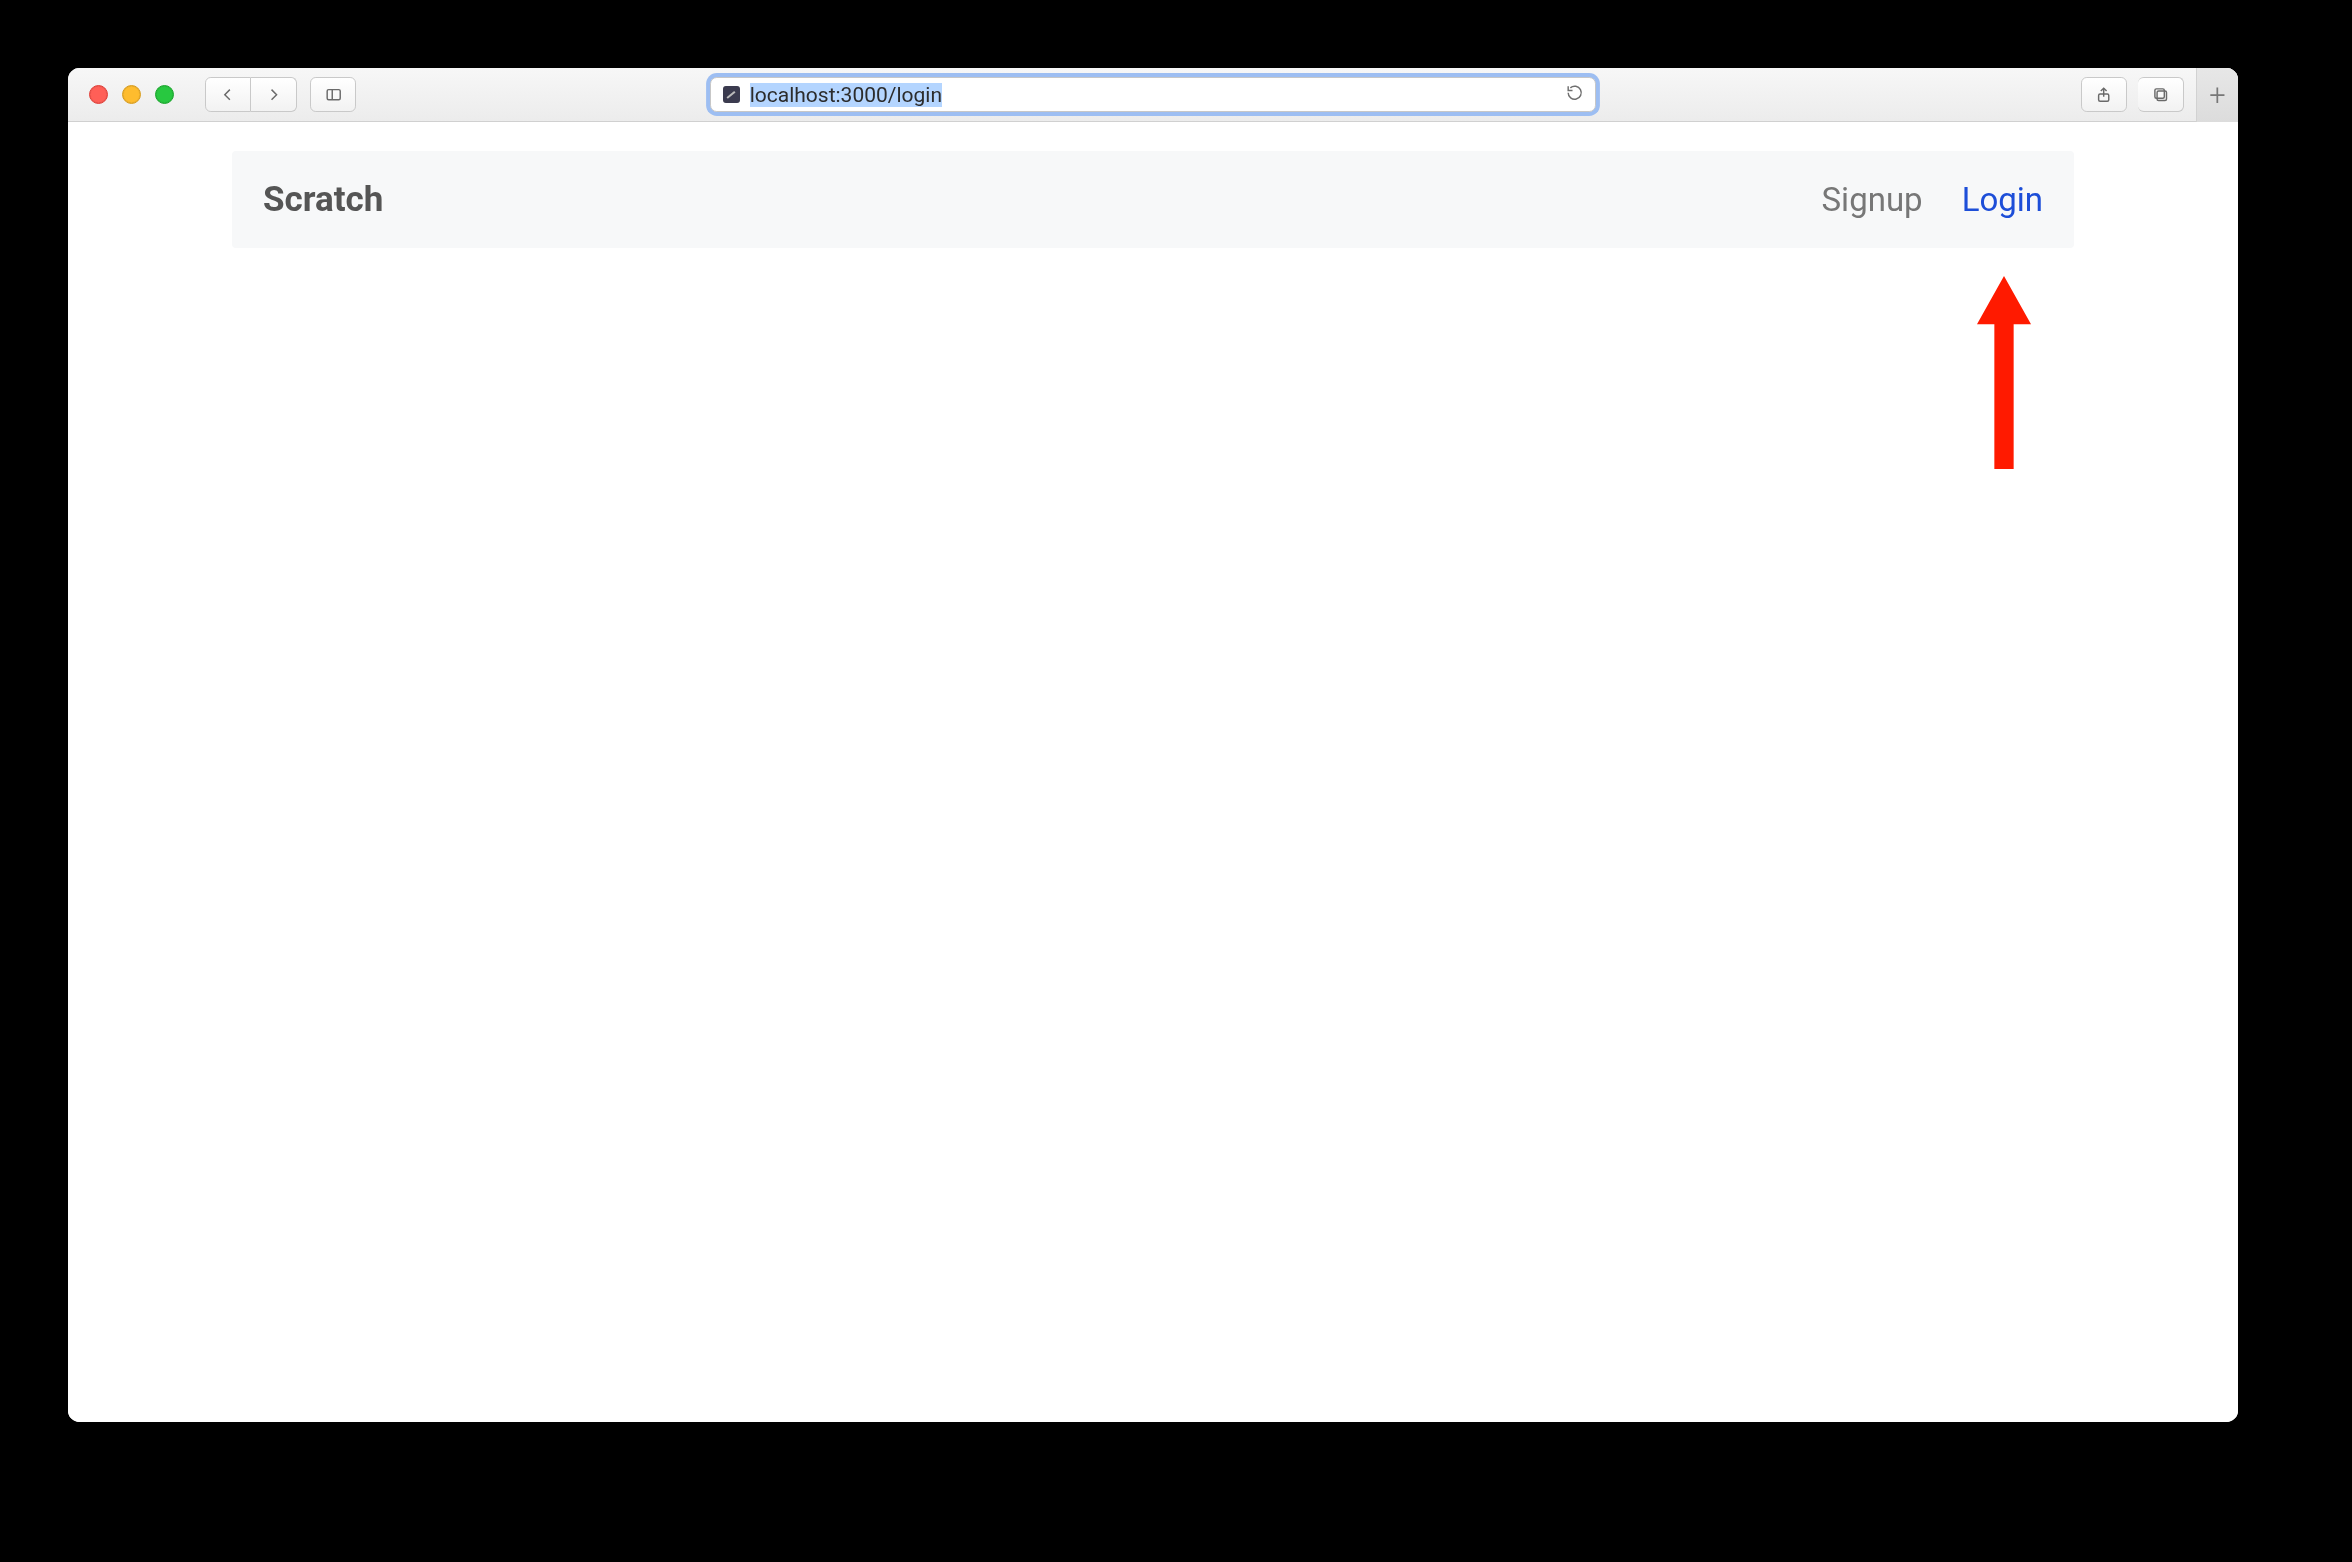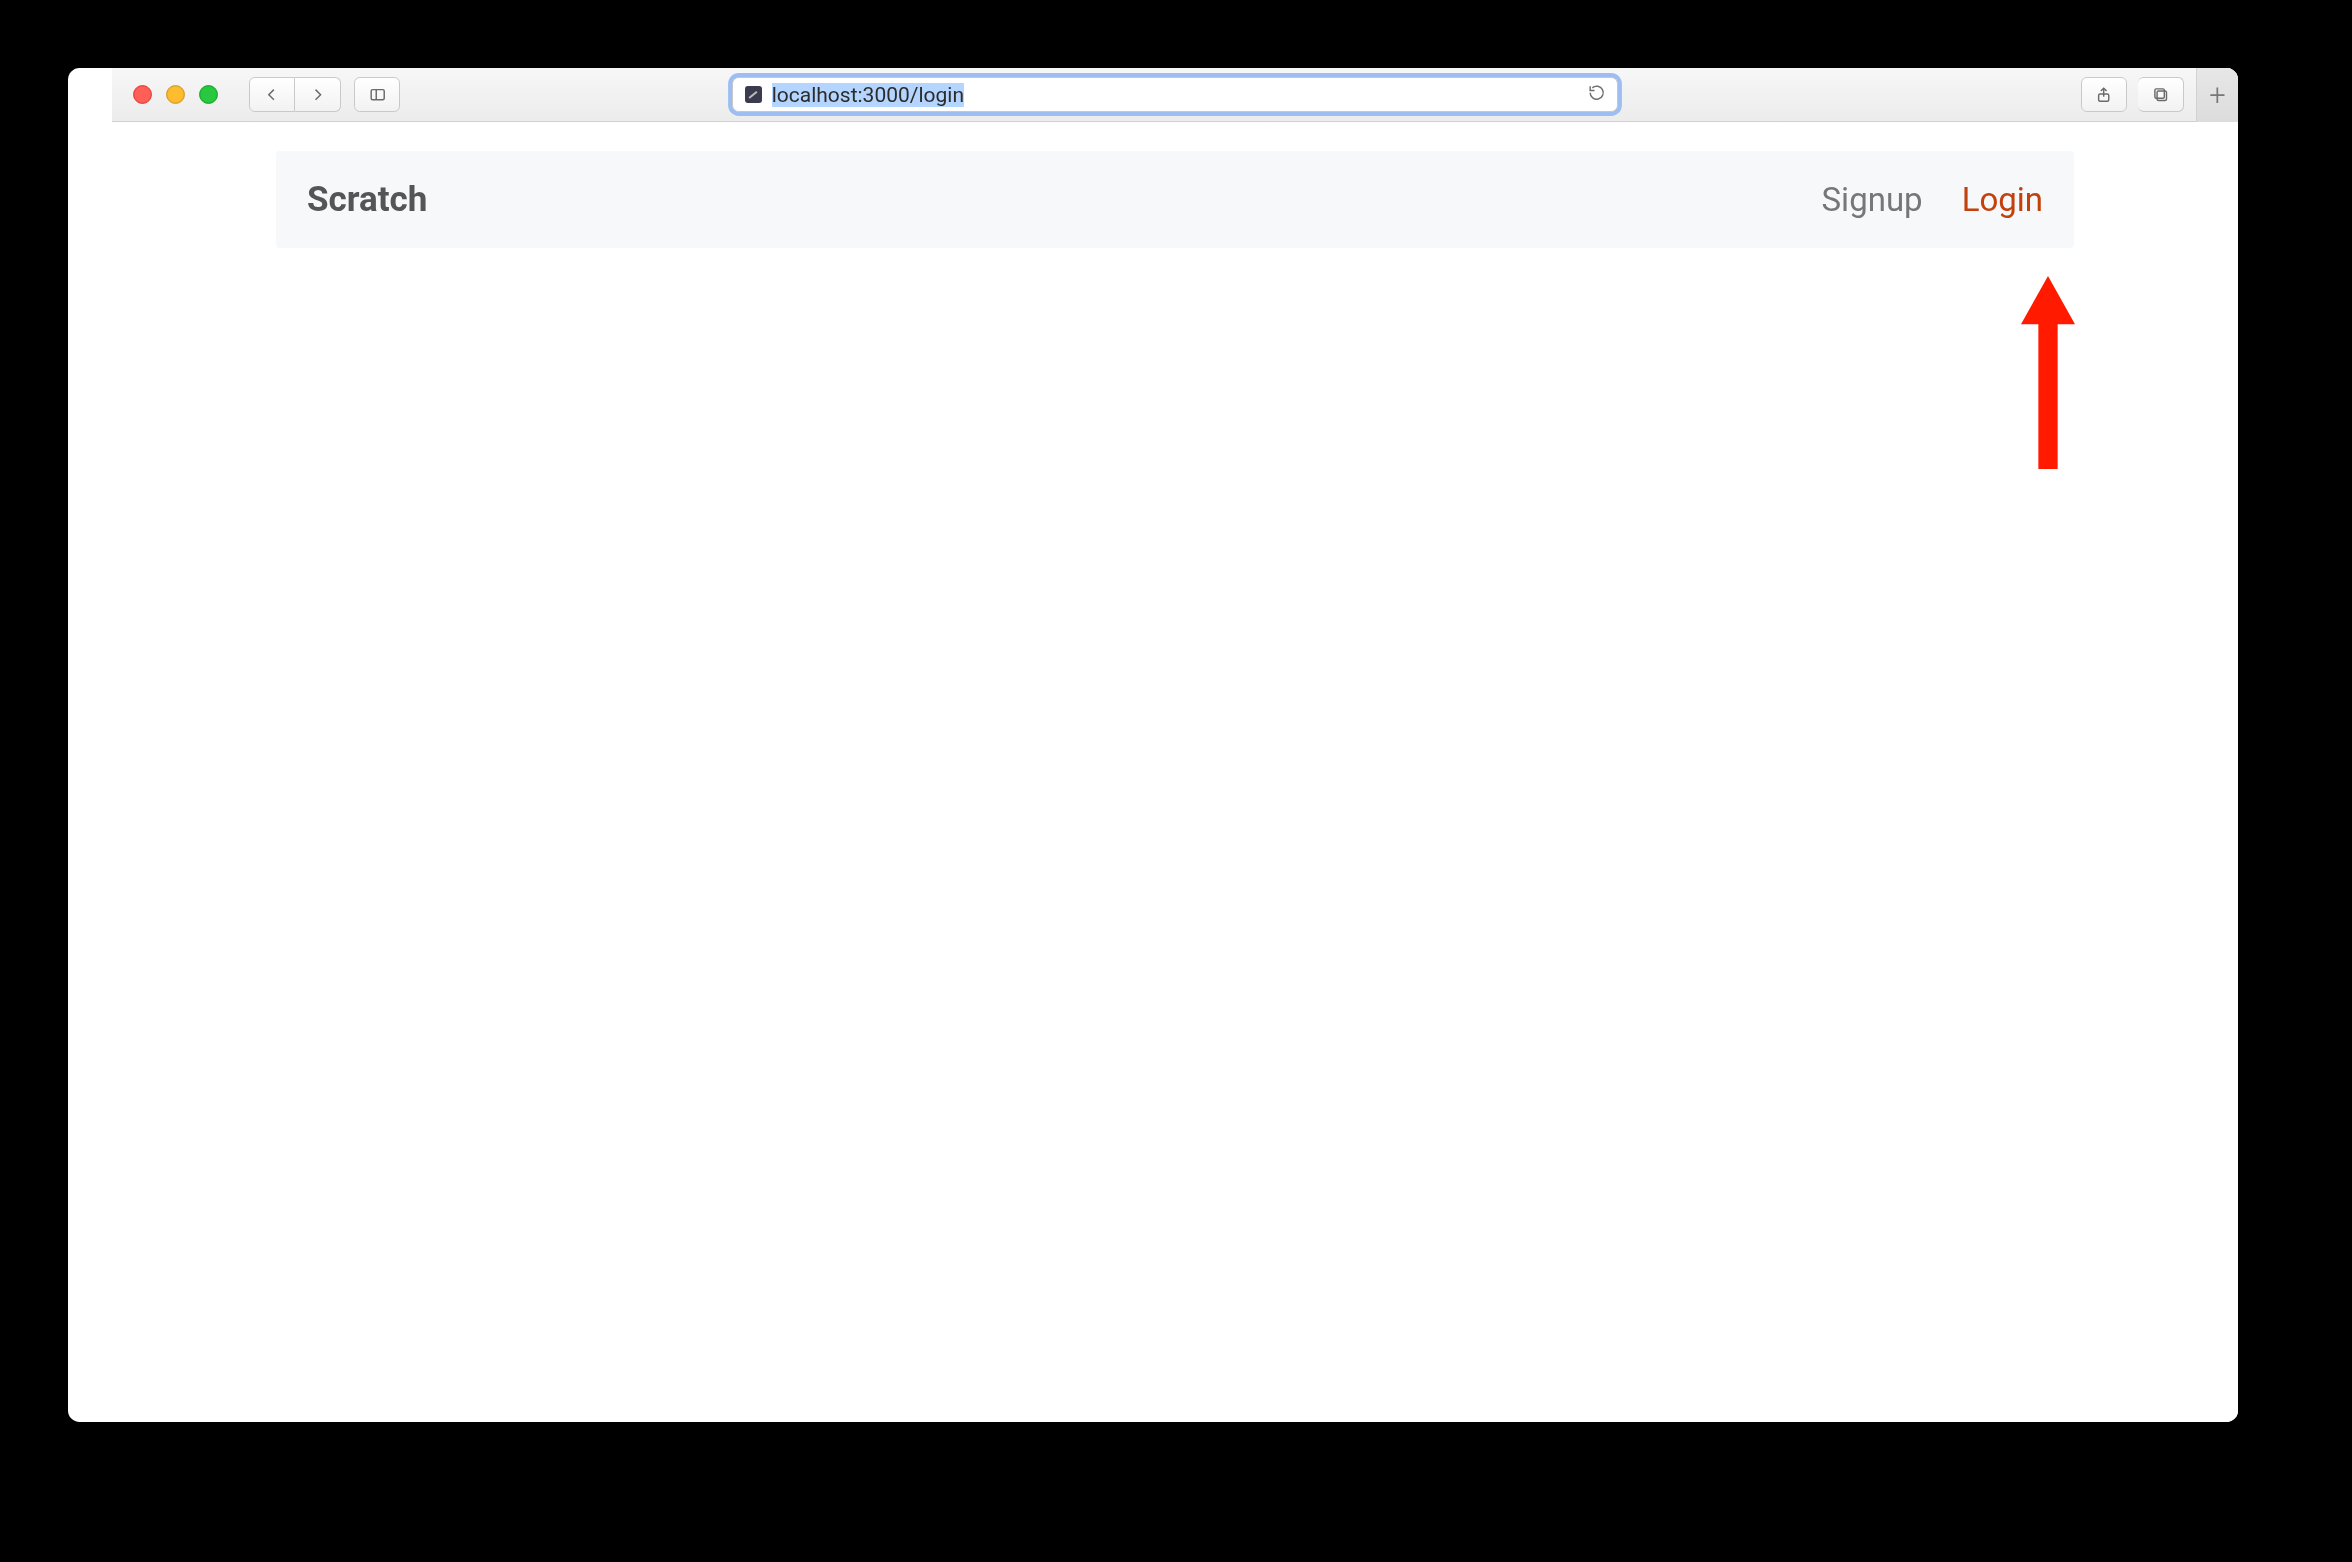--- a/index.html
+++ b/index.html
@@ -19,21 +19,20 @@
     left: 68px;
     top: 68px;
     width: 2170px;
     height: 1354px;
     background: #fff;
     border-radius: 11.6px;
     box-shadow: 0 19.3px 77px rgba(0,0,0,0.6);
     overflow: hidden;
     display: flex;
     flex-direction: column;
-    padding-left: 44px;
   }
 
   .titlebar {
     height: 54px;
     background: linear-gradient(#f7f7f7,#ececec);
     border-bottom: 1px solid #d0d0d0;
     display: flex;
     align-items: center;
     position: relative;
   }
@@ -162,21 +161,21 @@
     display:flex;
     gap:39px;
     align-items:center;
   }
   .nav-link {
     font-size:33px;
     color:#777;
     cursor:pointer;
   }
   .nav-link.active {
-    color:#c2410c;
+    color:#1d4ed8;
   }
 
   
   .arrow-ann {
     position:absolute;
     left:1907px;
     top:154px;
     pointer-events:none;
   }
   .arrow-ann svg { display:block; }

